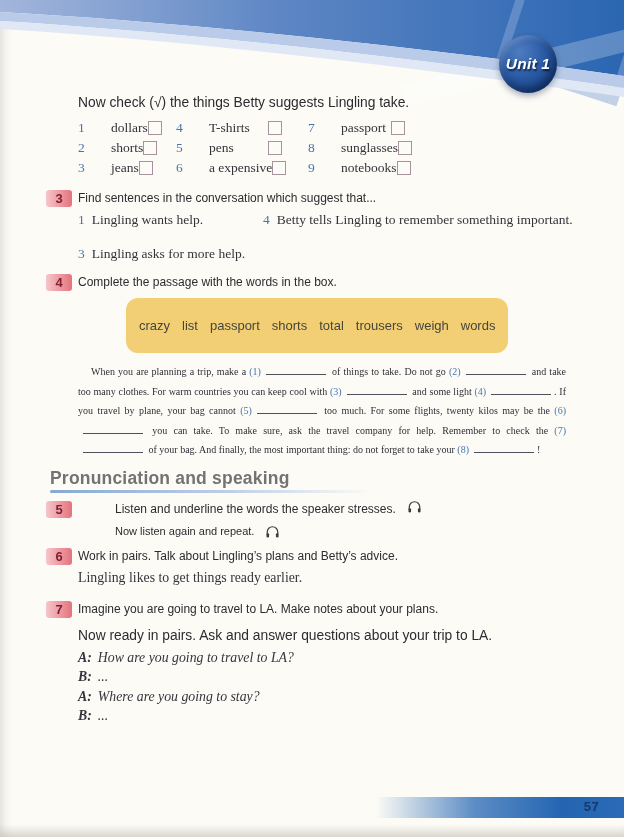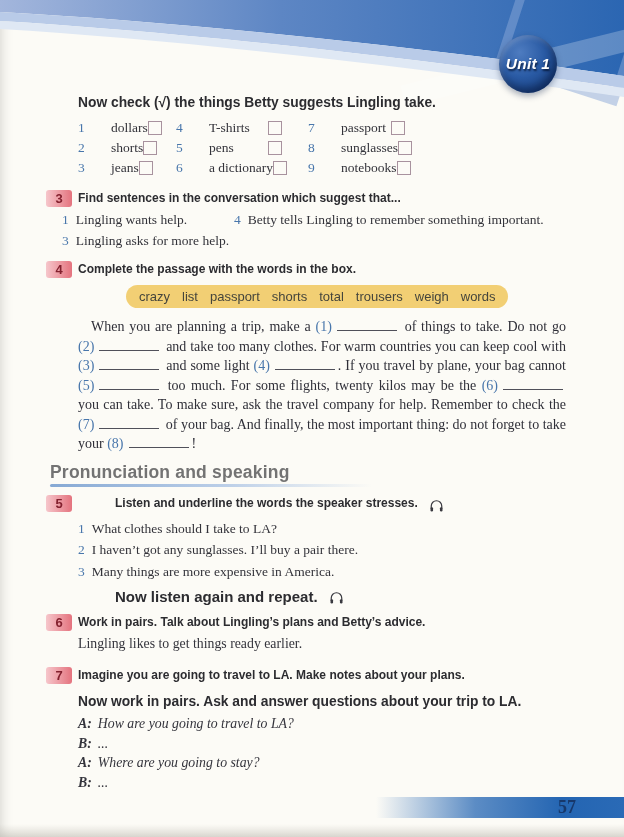--- a/index.html
+++ b/index.html
@@ -15,75 +15,75 @@
     position:absolute; left:499px; top:35px; width:58px; height:58px; border-radius:50%;
     background: radial-gradient(circle at 36% 30%, #4e7cc0 0%, #2a5ba5 45%, #143a78 100%);
     display:flex; align-items:center; justify-content:center;
     color:#ffffff; font-family:"Liberation Sans", sans-serif; font-weight:bold; font-style:italic;
     font-size:15.5px; letter-spacing:0.2px;
     text-shadow: 1px 1.5px 2px rgba(5,20,50,0.85);
     box-shadow: 0 3px 6px rgba(10,30,70,0.35), inset -3px -5px 9px rgba(5,20,55,0.55), inset 2px 3px 5px rgba(255,255,255,0.22);
   }
   
   .content { position:absolute; top:92px; left:0; width:624px; }
-  .sans-bold { font-family:"Liberation Sans", sans-serif; font-weight:bold; color:#2c2c30; }
+  .sans-bold { font-family:"Liberation Sans", sans-serif; font-weight:normal; color:#2c2c30; }
   .check-head { margin:3px 0 8px 78px; font-size:13.8px; }
   .checklist {
     display:grid; grid-template-columns:72px 106px 97px; column-gap:26px;
     grid-template-rows:repeat(3,20px); grid-auto-flow:column;
     margin-left:78px; font-size:13.5px; color:#33333a;
   }
   .chk-item { display:flex; align-items:center; white-space:nowrap; }
   .chk-num { color:#4876ab; width:10px; flex:none; }
   .chk-label { margin-left:23px; }
   .chk-box { margin-left:auto; width:12px; height:12px; border:1px solid #a8929e; background:transparent; flex:none; }
   .sec-head-row { display:flex; align-items:flex-start; margin-left:46px; }
   .sec-badge {
     flex:none; width:26px; height:17px; margin-top:1px; margin-right:6px; border-radius:3px;
     background:linear-gradient(to right,#f6c6cb,#e4737e);
     color:#83202e; font-family:"Liberation Sans", sans-serif; font-weight:bold; font-size:13px;
     display:flex; align-items:center; justify-content:center;
   }
   .sec-head { font-size:12px; line-height:19px; }
   .two-col {
-    margin:4px 0 0 62px; display:grid; grid-template-columns:172px auto;
+    margin:4px 0 0 78px; display:grid; grid-template-columns:172px auto;
     grid-auto-flow:column; grid-template-rows:repeat(2,21px);
-    font-size:13.5px; color:#33333a;
+    font-size:13.5px; color:#33333a;gap:13px;
   }
   .li-row { white-space:nowrap; }
   .li-num { color:#4876ab; margin-right:7px; }
   .word-box-wrap { margin:6px 0 0 126px; }
   .word-box {
-    display:inline-flex; gap:12px; padding:4px 13px; border-radius:12px;
+    display:inline-flex; gap:12px; padding:20px 13px; border-radius:12px;
     background:#f2cf74; font-family:"Liberation Sans", sans-serif; font-size:13px; color:#45453c;
   }
   .passage {
     margin:9px 0 0 78px; width:488px; text-align:justify; text-indent:13px;
-    font-size:14px; line-height:19.5px; color:#2f2f38;
+    font-size:10px; line-height:19.5px; color:#2f2f38;
   }
   .pnum { color:#4876ab; }
   .pblank { display:inline-block; width:60px; height:0.8em; border-bottom:1px solid #50505a; margin:0 3px 0 5px; }
   .pron-head { margin:8px 0 0 50px; font-family:"Liberation Sans", sans-serif; font-weight:bold; font-size:17.5px; color:#737373; letter-spacing:0.2px; }
   .pron-underline { margin:1px 0 0 50px; width:322px; height:3px; border-radius:2px;
     background:linear-gradient(to right,#86a9d4,#bccfe8 55%,rgba(188,207,232,0)); }
   .num-list { margin:5px 0 0 78px; font-size:13.5px; line-height:21.5px; color:#33333a; }
-  .icon-row { display:flex; align-items:flex-end;padding-left:37px; }
+  .icon-row { display:flex; align-items:flex-start;padding-left:37px; }
   .repeat-row { margin:6px 0 0 78px; }
   .hp-icon { margin-left:11px; display:inline-flex; }
   .example { margin:4px 0 0 78px; font-size:13.8px; color:#34343c; }
   .sec-sub { margin:9px 0 0 78px; font-size:13.8px; }
   .dialog { margin:5px 0 8px 78px; font-style:italic; font-size:13.8px; line-height:19.5px; color:#34343c; }
   .spk { font-weight:bold; margin-right:6px; }
   
   .footer-bar {
     position:absolute; top:797px; right:0; width:248px; height:21px;
     background:linear-gradient(to right, rgba(38,103,180,0) 0%, rgba(38,103,180,0.75) 40%, #2465b2 75%, #2a6ab6 100%);
     display:flex; align-items:center; justify-content:flex-end;
   }
-  .page-num { font-family:Liberation Serif, serif; font-weight:bold; font-size:18px; color:#17386b; padding-right:48px; }
+  .page-num { font-family:Liberation Mono, monospace; font-weight:bold; font-size:13px; color:#17386b; padding-right:25px; }
   .bottom-edge { position:absolute; bottom:0; left:0; width:100%; height:13px;
     background:linear-gradient(to bottom, rgba(190,186,176,0), rgba(190,186,176,0.45)); }
 </style>
 </head>
 <body>
 
 <div class="page">
 
   <div class="header">
     <svg width="624" height="110" viewBox="0 0 624 110">
@@ -133,21 +133,21 @@
           <span class="chk-label">T-shirts</span>
           <span class="chk-box"></span>
         </div>
       <div class="chk-item">
           <span class="chk-num">5</span>
           <span class="chk-label">pens</span>
           <span class="chk-box"></span>
         </div>
       <div class="chk-item">
           <span class="chk-num">6</span>
-          <span class="chk-label">a dictionary</span>
+          <span class="chk-label">a expensive</span>
           <span class="chk-box"></span>
         </div>
       <div class="chk-item">
           <span class="chk-num">7</span>
           <span class="chk-label">passport</span>
           <span class="chk-box"></span>
         </div>
       <div class="chk-item">
           <span class="chk-num">8</span>
           <span class="chk-label">sunglasses</span>
@@ -197,47 +197,42 @@
         <span>Listen and underline the words the speaker stresses.</span>
         <span class="hp-icon">
           <svg viewBox="0 0 20 18" width="15" height="14">
               <path d="M3 12 v-3 a7 7 0 0 1 14 0 v3" fill="none" stroke="#3a3a40" stroke-width="1.6"></path>
               <rect x="2" y="10.5" width="3.4" height="5.8" rx="1.6" fill="#3a3a40"></rect>
               <rect x="14.6" y="10.5" width="3.4" height="5.8" rx="1.6" fill="#3a3a40"></rect>
             </svg>
         </span>
       </span>
     </div>
-    <div class="num-list">
-      <div><span class="li-num">1</span><span>What clothes should I take to LA?</span></div>
-      <div><span class="li-num">2</span><span>I haven’t got any sunglasses. I’ll buy a pair there.</span></div>
-      <div><span class="li-num">3</span><span>Many things are more expensive in America.</span></div>
-    </div>
-    <div class="repeat-row sans-bold icon-row" style="font-size:15px;">
+    <div class="repeat-row sans-bold icon-row" style="font-size:11px;">
       <span>Now listen again and repeat.</span>
       <span class="hp-icon">
         <svg viewBox="0 0 20 18" width="15" height="14">
             <path d="M3 12 v-3 a7 7 0 0 1 14 0 v3" fill="none" stroke="#3a3a40" stroke-width="1.6"></path>
             <rect x="2" y="10.5" width="3.4" height="5.8" rx="1.6" fill="#3a3a40"></rect>
             <rect x="14.6" y="10.5" width="3.4" height="5.8" rx="1.6" fill="#3a3a40"></rect>
           </svg>
       </span>
     </div>
 
     <div class="sec-head-row" style="margin-top:8px;">
       <span class="sec-badge">6</span>
       <span class="sec-head sans-bold">Work in pairs. Talk about Lingling’s plans and Betty’s advice.</span>
     </div>
     <div class="example">Lingling likes to get things ready earlier.</div>
 
     <div class="sec-head-row" style="margin-top:14px;">
       <span class="sec-badge">7</span>
       <span class="sec-head sans-bold">Imagine you are going to travel to LA. Make notes about your plans.</span>
     </div>
-    <div class="sec-sub sans-bold">Now work in pairs. Ask and answer questions about your trip to LA.</div>
+    <div class="sec-sub sans-bold">Now ready in pairs. Ask and answer questions about your trip to LA.</div>
     <div class="dialog">
       <div><span class="spk">A:</span><span>How are you going to travel to LA?</span></div>
       <div><span class="spk">B:</span><span>...</span></div>
       <div><span class="spk">A:</span><span>Where are you going to stay?</span></div>
       <div><span class="spk">B:</span><span>...</span></div>
     </div>
 
   </div>
 
   <div class="footer-bar">

